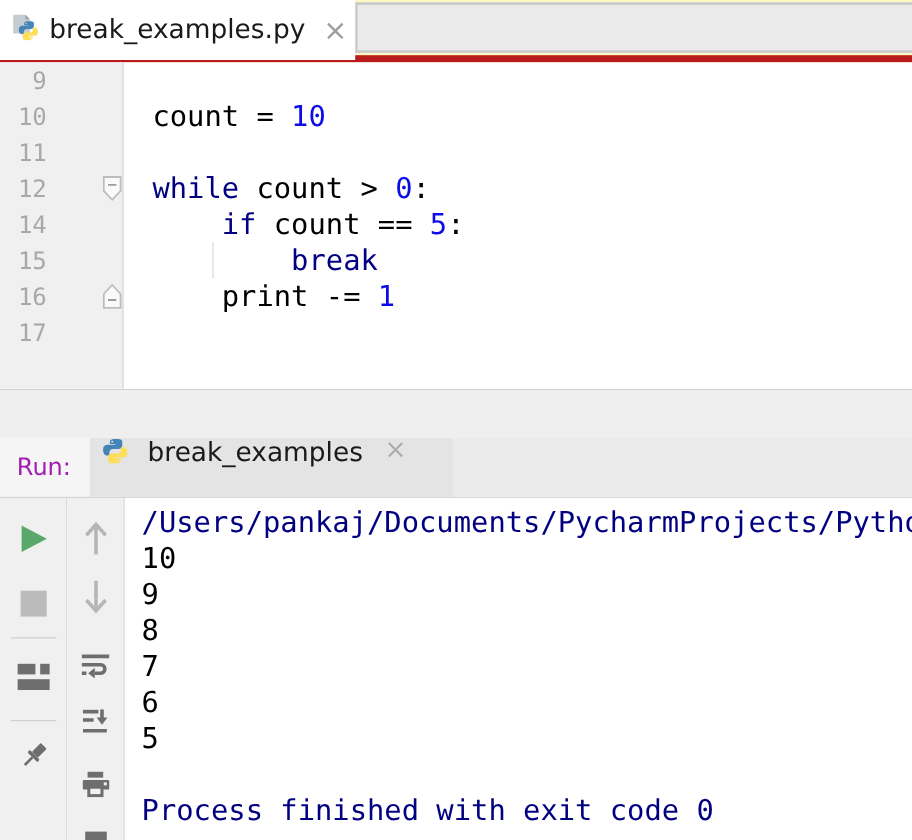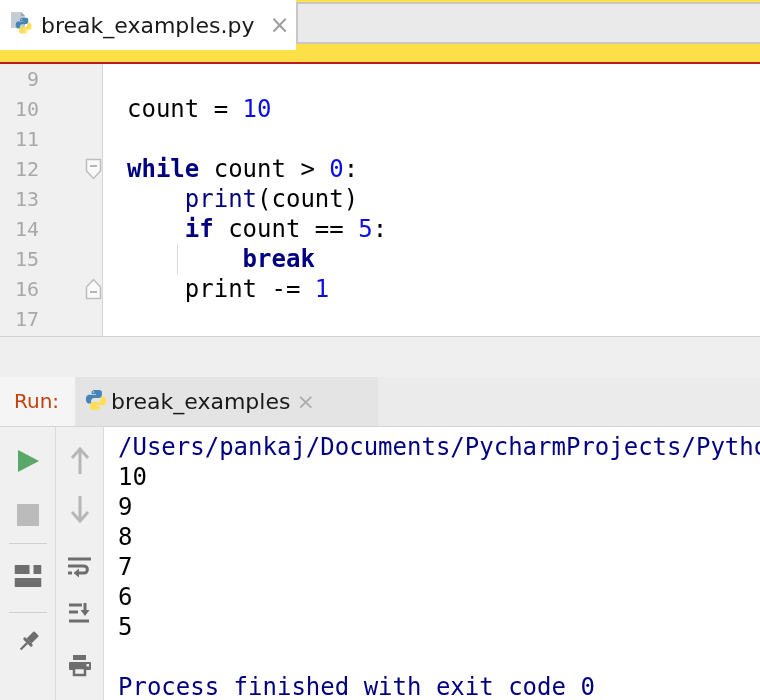--- a/index.html
+++ b/index.html
@@ -3,48 +3,48 @@
 <meta charset="utf-8">
 <style>
   *{margin:0;padding:0;box-sizing:border-box}
   html,body{width:760px;height:700px;overflow:hidden;background:#fff;
     font-family:"DejaVu Sans",sans-serif}
   :root{
     --kw:#000080; --num:#0b0ce8; --builtin:#000080; --sysc:#000080;
     --lnum:#a8a8a8; --green:#59A869; --icon-dark:#6e6e6e; --icon-light:#b6b6b6;
   }
   
-  .tabbar{position:relative;height:64px;background:#fde047;border-bottom:2px solid #b91c1c}
+  .tabbar{position:relative;height:52px;background:#fef9c3;border-bottom:6px solid #b91c1c}
   .inactive-area{position:absolute;left:296px;right:0;top:2px;height:42px;
     background:#eaeaea;border:2px solid #c7c7c7;border-right:none}
   .etab{position:absolute;left:0;top:0;height:50px;width:296px;display:flex;
     align-items:center;padding-left:10px;gap:9px;background:#fff;cursor:default}
   .etab-title{font-size:22px;color:#1a1a1a;white-space:nowrap}
   .closex{color:#9e9e9e;font-size:24px;line-height:1;margin-left:6px}
   
   .editor{position:relative;height:272px;background:#fff;overflow:hidden}
   .gutterbg{position:absolute;left:0;top:0;bottom:0;width:103px;background:#f0f0f0;
     border-right:1px solid #d6d6d6}
   #editor-lines{position:relative}
   .eline{position:relative;display:flex;height:30px;line-height:30px;
     font-family:"DejaVu Sans Mono",monospace}
   .lnum{flex:0 0 103px;width:103px;text-align:right;padding-right:64px;
     font-size:20px;color:var(--lnum)}
   .lcode{padding-left:24px;font-size:24px;white-space:pre;color:#000}
-  .k{color:var(--kw);font-weight:bold}
+  .k{color:var(--kw);font-weight:normal}
   .n{color:var(--num)}
   .b{color:var(--builtin)}
   .fold{position:absolute;left:85px;top:4px;width:17px;height:22px;z-index:2}
   .guide{position:absolute;left:177px;top:0;bottom:0;width:1px;background:#d8d8d8}
   
   .strip{height:41px;background:#efefef;border-top:1px solid #d2d2d2}
   
   .runheader{height:50px;display:flex;border-bottom:1px solid #d6d6d6;background:#f5f5f5}
-  .runlabel{flex:0 0 75px;padding-left:14px;font-size:20px;line-height:49px;color:#c2410c}
-  .runtab{flex:0 0 303px;background:#e4e4e4;display:flex;align-items:center;gap:4px;
+  .runlabel{flex:0 0 75px;padding-left:14px;font-size:20px;line-height:49px;color:#a21caf}
+  .runtab{flex:0 0 303px;background:#e4e4e4;display:flex;gap:16px;
     padding:0 10px;cursor:default}
   .runtab-title{font-size:22px;color:#1a1a1a;white-space:nowrap}
   .closex2{color:#acacac;font-size:22px;line-height:1;margin-left:2px}
   .headerfill{flex:1;background:#ebebeb}
   
   .consolewrap{height:285px;display:flex}
   .tcol{position:relative;background:#f0f0f0;overflow:hidden}
   .tcol1{flex:0 0 56px;border-right:1px solid #dbdbdb}
   .tcol2{flex:0 0 48px;border-right:1px solid #dbdbdb}
   .ticon{position:absolute;left:50%;transform:translateX(-50%);cursor:pointer;line-height:0}
@@ -105,24 +105,20 @@
     <span class="lcode"><span class="k">while</span><span> count &gt; </span><span class="n">0</span><span>:</span></span>
 
   <span class="fold">
     <svg width="17" height="22" viewBox="0 0 17 22">
       <path d="M1.5 1.5 H15.5 V13 L8.5 20.5 L1.5 13 Z" fill="#fafafa" stroke="#bdbdbd" stroke-width="1.5"></path>
       <line x1="5" y1="8" x2="12" y2="8" stroke="#9e9e9e" stroke-width="1.5"></line>
     </svg>
   </span>
 </div>
 
-  <div class="eline">
-    <span class="lnum">13</span>
-    <span class="lcode"><span>    </span><span class="b">print</span><span>(count)</span></span>
-  </div>
 
   <div class="eline">
     <span class="lnum">14</span>
     <span class="lcode"><span>    </span><span class="k">if</span><span> count == </span><span class="n">5</span><span>:</span></span>
   </div>
 
   <div class="eline">
     <span class="lnum">15</span>
     <span class="lcode"><span>        </span><span class="k">break</span></span>
   <div class="guide"></div>

